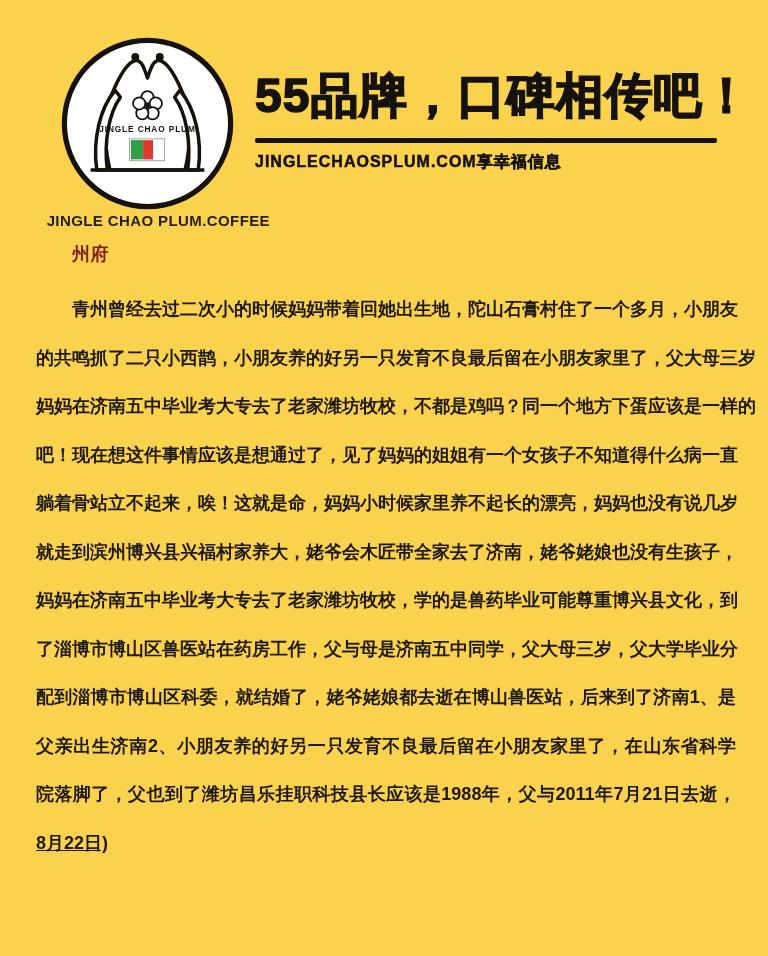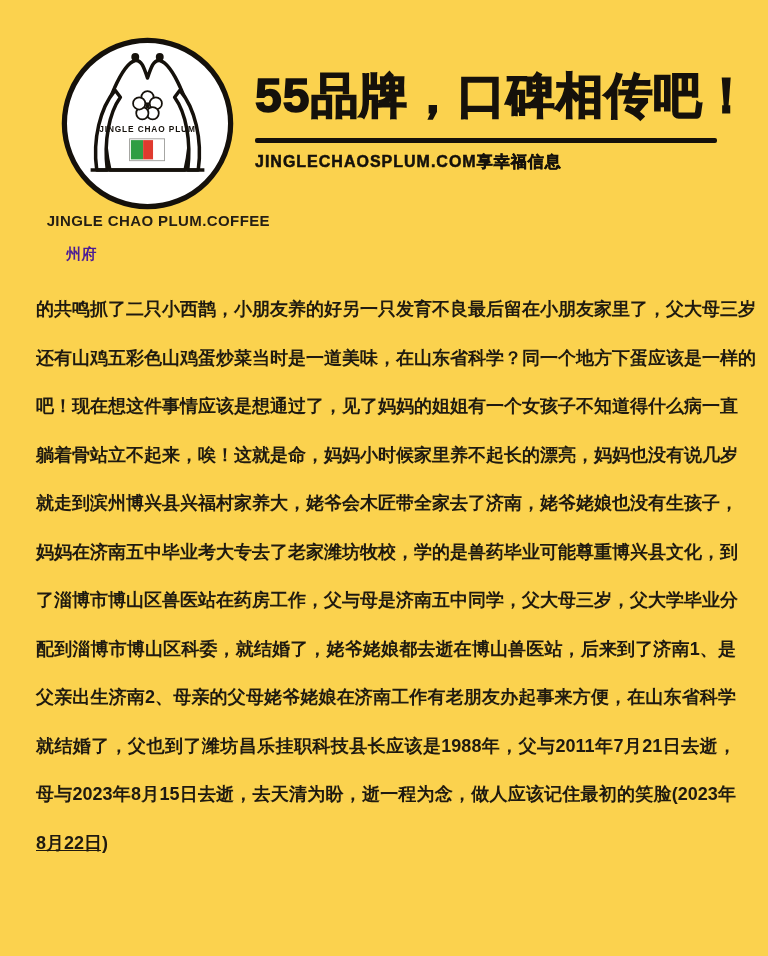--- a/index.html
+++ b/index.html
@@ -41,23 +41,23 @@
   .site-subtitle {
     margin-top:9px;
     font-size:16px; font-weight:800; letter-spacing:1px;
     color:#15110B; white-space:nowrap;
     -webkit-text-stroke:0.5px #15110B;
   }
 
   
   .article { position:absolute; left:36px; top:237px; width:700px; }
   .article-heading {
-    font-size:15px; font-weight:700; line-height:34px;
+    font-size:18px; font-weight:700; line-height:34px;
     text-indent:2em; letter-spacing:0.5px;
-    margin-bottom:14px; color:#4c1d95;
+    margin-bottom:14px; color:#7f1d1d;
   }
   .line {
     font-size:18px; font-weight:700; line-height:48.5px;
     color:#1F1A10;
     text-align:justify; text-align-last:justify;
     white-space:nowrap;
   }
   .line.indent { text-indent:2em; }
   .line.last { text-align-last:left; white-space:normal;text-decoration:underline; }
 </style>
@@ -111,28 +111,28 @@
 
   <div class="title-block">
     <div class="page-title">55品牌，口碑相传吧！</div>
     <div class="title-underline"></div>
     <div class="site-subtitle">JINGLECHAOSPLUM.COM享幸福信息</div>
   </div>
 
   <div class="article">
     <div class="article-heading">州府</div>
     <div>
+        <div class="line indent">青州曾经去过二次小的时候妈妈带着回她出生地，陀山石膏村住了一个多月，小朋友</div>
         <div class="line">的共鸣抓了二只小西鹊，小朋友养的好另一只发育不良最后留在小朋友家里了，父大母三岁</div>
-        <div class="line">还有山鸡五彩色山鸡蛋炒菜当时是一道美味，在山东省科学？同一个地方下蛋应该是一样的</div>
+        <div class="line">妈妈在济南五中毕业考大专去了老家潍坊牧校，不都是鸡吗？同一个地方下蛋应该是一样的</div>
         <div class="line">吧！现在想这件事情应该是想通过了，见了妈妈的姐姐有一个女孩子不知道得什么病一直</div>
         <div class="line">躺着骨站立不起来，唉！这就是命，妈妈小时候家里养不起长的漂亮，妈妈也没有说几岁</div>
         <div class="line">就走到滨州博兴县兴福村家养大，姥爷会木匠带全家去了济南，姥爷姥娘也没有生孩子，</div>
         <div class="line">妈妈在济南五中毕业考大专去了老家潍坊牧校，学的是兽药毕业可能尊重博兴县文化，到</div>
         <div class="line">了淄博市博山区兽医站在药房工作，父与母是济南五中同学，父大母三岁，父大学毕业分</div>
         <div class="line">配到淄博市博山区科委，就结婚了，姥爷姥娘都去逝在博山兽医站，后来到了济南1、是</div>
-        <div class="line">父亲出生济南2、母亲的父母姥爷姥娘在济南工作有老朋友办起事来方便，在山东省科学</div>
-        <div class="line">就结婚了，父也到了潍坊昌乐挂职科技县长应该是1988年，父与2011年7月21日去逝，</div>
-        <div class="line">母与2023年8月15日去逝，去天清为盼，逝一程为念，做人应该记住最初的笑脸(2023年</div>
+        <div class="line">父亲出生济南2、小朋友养的好另一只发育不良最后留在小朋友家里了，在山东省科学</div>
+        <div class="line">院落脚了，父也到了潍坊昌乐挂职科技县长应该是1988年，父与2011年7月21日去逝，</div>
         <div class="line last">8月22日)</div>
       </div>
   </div>
 
 </div>
 
 </body></html>

